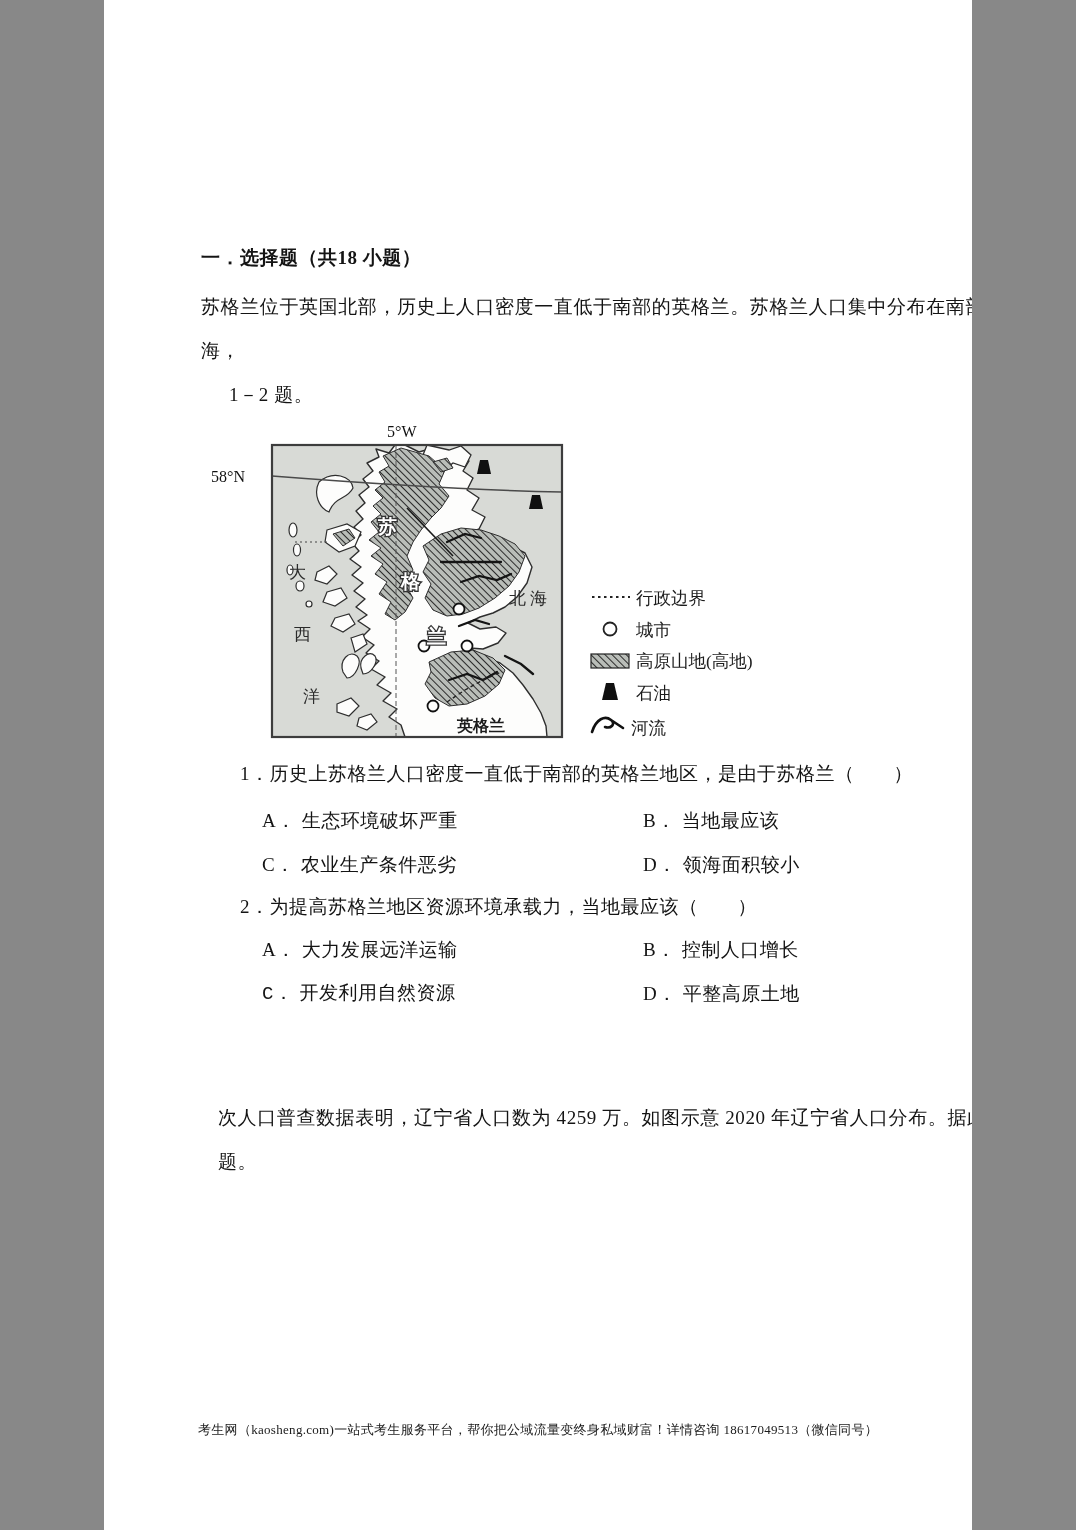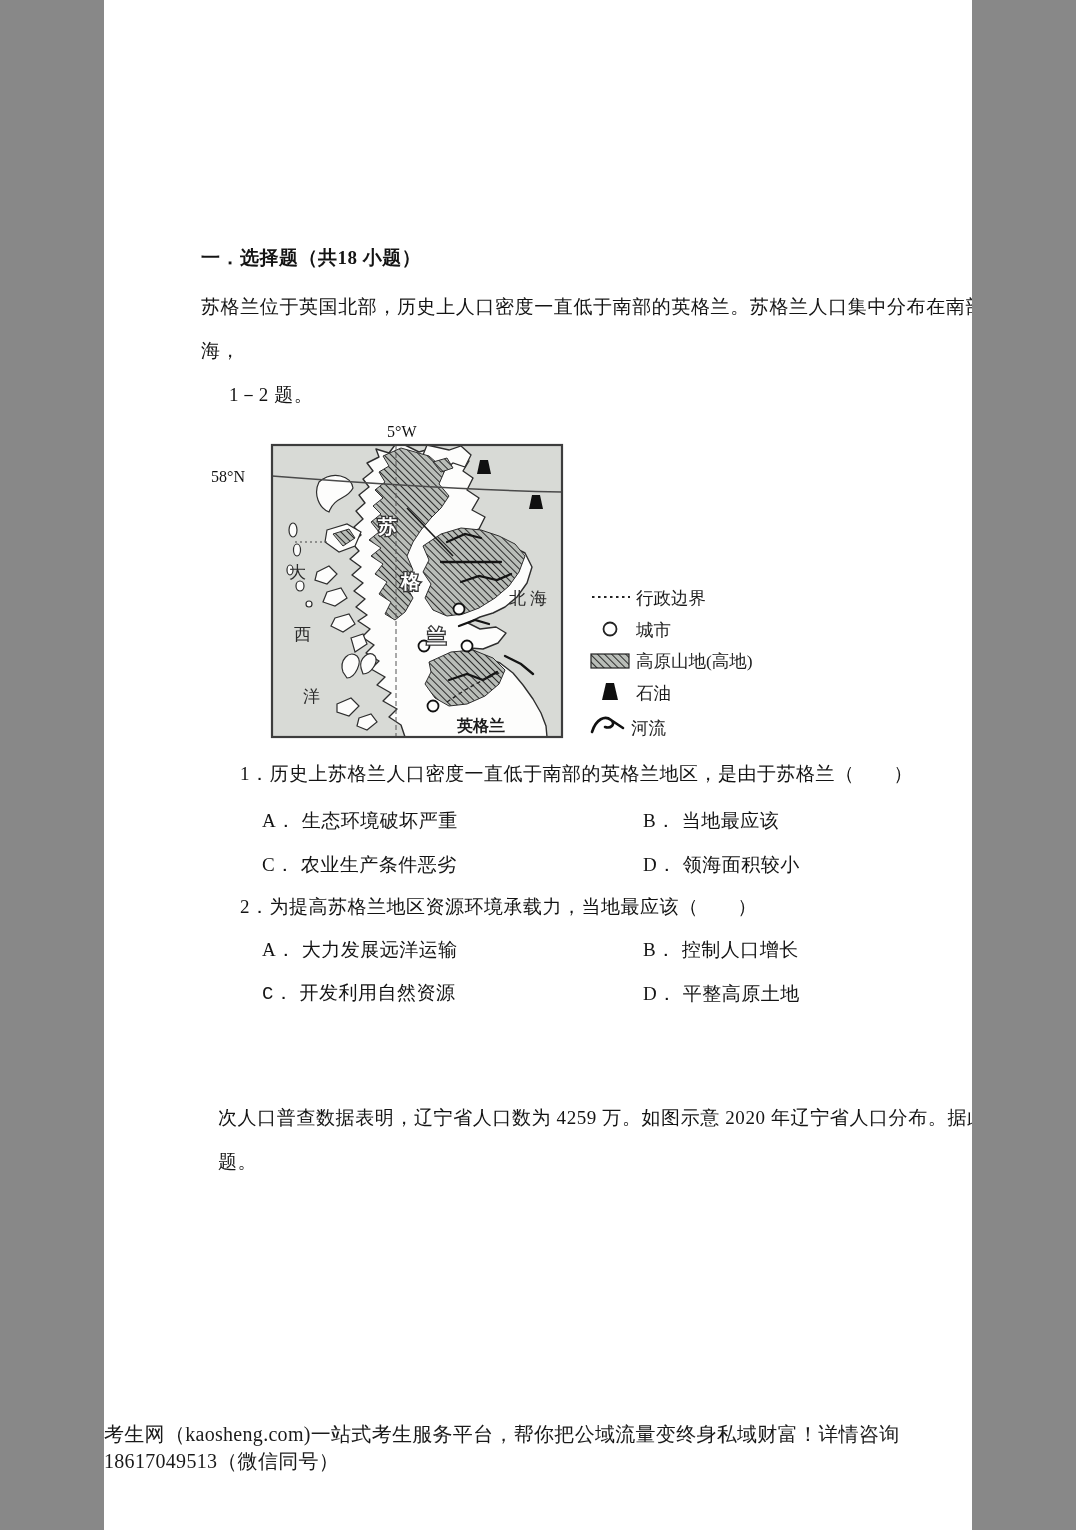--- a/index.html
+++ b/index.html
@@ -31,22 +31,22 @@
   .p2 .l1{text-indent:10px;}
   
   .qline{position:absolute;font-size:19px;line-height:28px;letter-spacing:.5px;white-space:nowrap;margin-left:39px;}
   .opt{position:absolute;font-size:19px;line-height:28px;letter-spacing:.5px;white-space:nowrap;margin-left:34px;}
   .opt .key{margin-right:6px;}
   
   .figure{position:absolute;left:105px;top:422px;width:590px;height:330px;}
   .figure svg{display:block;}
   .map-cjk{font-family:"Liberation Serif","DejaVu Serif",serif;}
   
-  .footer{position:absolute;left:0;top:1421px;width:100%;text-align:left;
-    font-size:20px;letter-spacing:.3px;color:#1a1a1a;}
+  .footer{position:absolute;left:0;top:1421px;width:100%;text-align:center;
+    font-size:13px;letter-spacing:.3px;color:#1a1a1a;}
   
   .wm{position:absolute;left:893px;top:1458px;display:flex;align-items:flex-start;}
   .wm .mark{width:56px;height:60px;margin-right:7px;}
   .wm .txt{display:flex;flex-direction:column;line-height:1;}
   .wm .name{font-family:"Liberation Sans","DejaVu Sans",sans-serif;font-weight:bold;font-size:40px;color:#eceae9;letter-spacing:2px;}
 </style>
 </head>
 <body>
 
 <div class="page">

